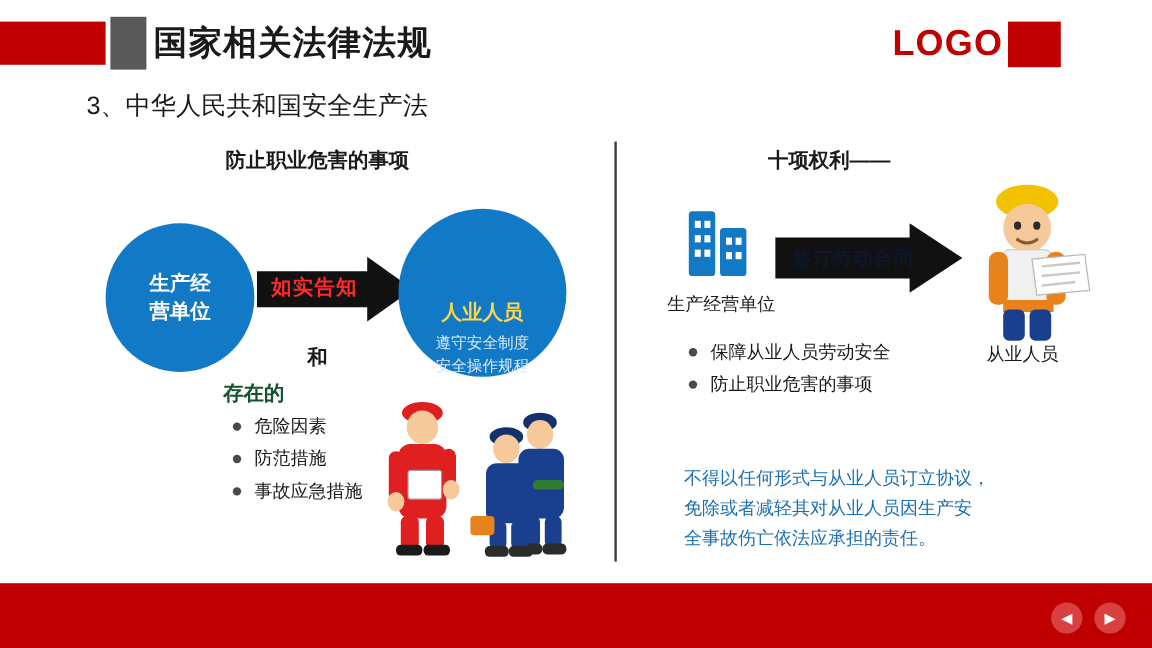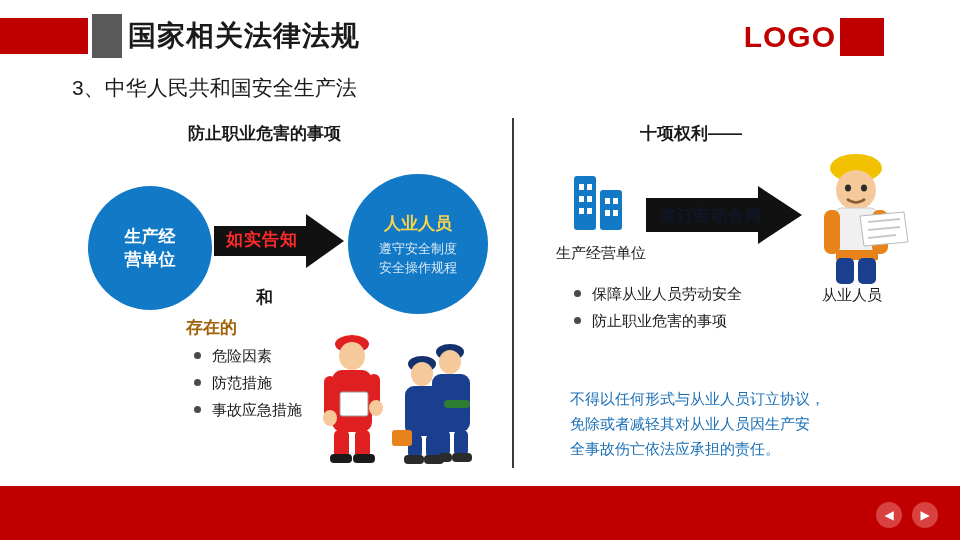--- a/index.html
+++ b/index.html
@@ -98,22 +98,22 @@
     color: #ffffff;
   }
   .circle-a {
     left: 88px; top: 186px;
     width: 124px; height: 124px;
     font-size: 17px;
     font-weight: bold;
     line-height: 23px;
   }
   .circle-b {
-    left: 348px; top: 174px;
-    width: 140px; height: 140px;
+    left: 332px; top: 174px;
+    width: 140px; height: 140px; justify-content: flex-end;
   }
   .circle-b .c-title {
     font-size: 17px;
     font-weight: bold;
     color: #ffd54a;
     margin-bottom: 4px;
   }
   .circle-b .c-sub {
     font-size: 13px;
     line-height: 19px;
@@ -140,21 +140,21 @@
     left: 256px; top: 286px;
     font-size: 17px;
     font-weight: bold;
     color: #1a1a1a;
   }
   .txt-cunzai {
     position: absolute;
     left: 186px; top: 316px;
     font-size: 17px;
     font-weight: bold;
-    color: #a16207;
+    color: #14532d;
   }
 
   ul.bullets {
     list-style: none;
     margin: 0;
     padding: 0;
     position: absolute;
   }
   ul.bullets li {
     position: relative;

